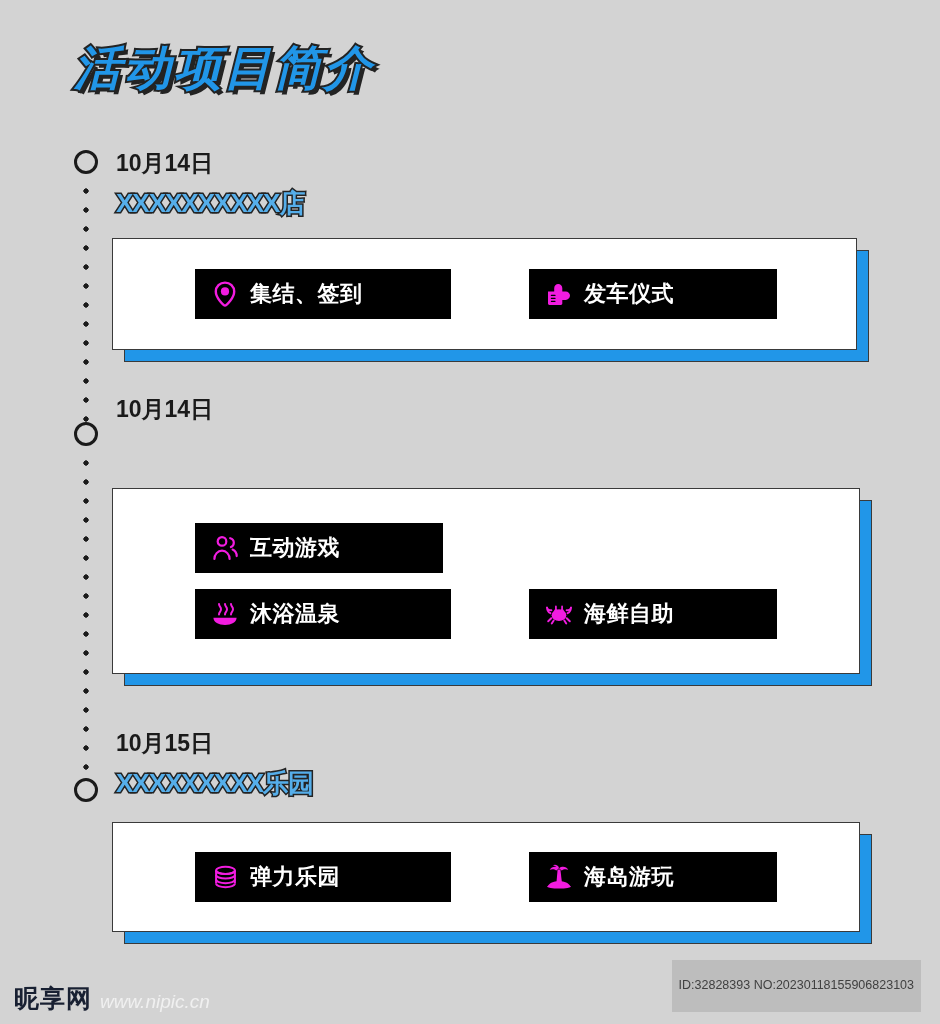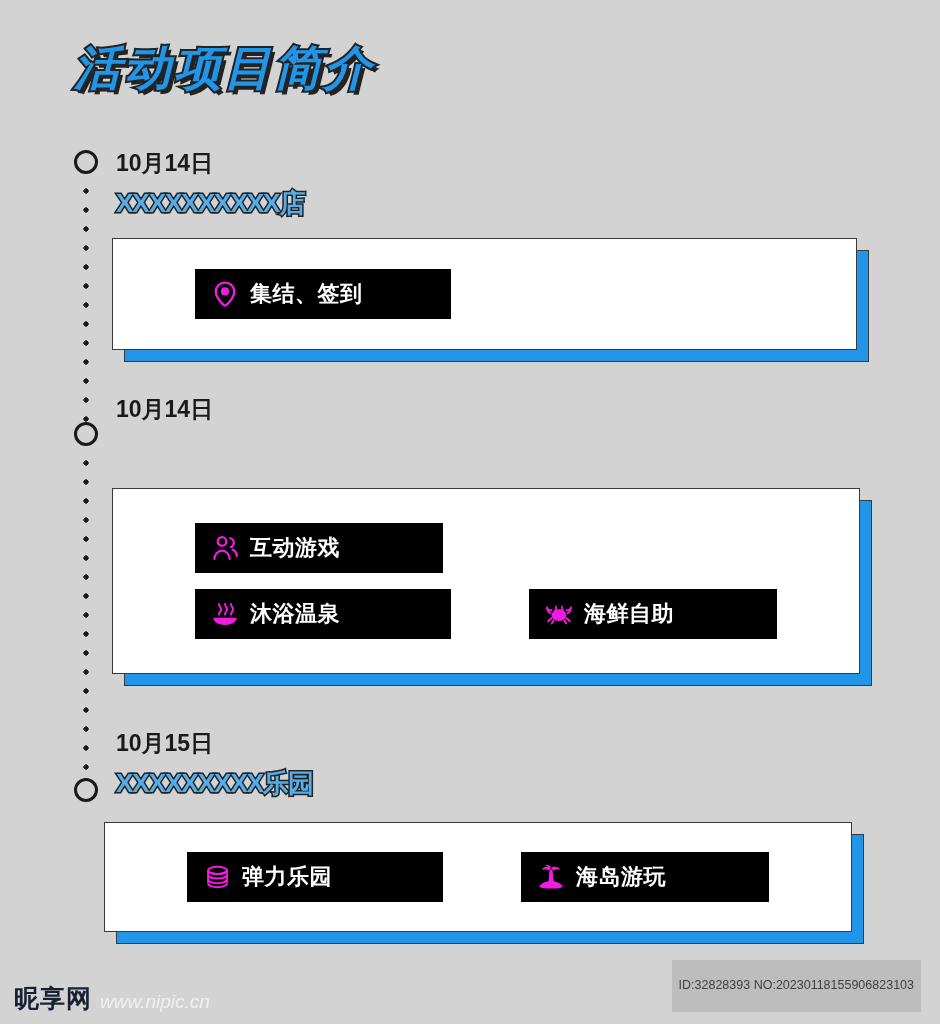--- a/index.html
+++ b/index.html
@@ -218,20 +218,29 @@
         <div class="chip chip-a">
           <span class="chip-icon">
             <svg width="24" height="27" viewBox="0 0 24 27">
               <path d="M12 1.6C6.9 1.6 2.8 5.6 2.8 10.6c0 6.6 7.9 14 9.2 14s9.2-7.4 9.2-14C21.2 5.6 17.1 1.6 12 1.6z" fill="none" stroke="#f21ce0" stroke-width="2.4"></path>
               <circle cx="12" cy="10.4" r="4.1" fill="#f21ce0"></circle>
             </svg>
           </span>
           <span class="chip-label">集结、签到</span>
         </div>
 
+        <div class="chip chip-b">
+          <span class="chip-icon">
+            <svg width="26" height="24" viewBox="0 0 26 24">
+              <path d="M2 9.5h6.2V6.2c0-2.4 1.8-4.3 4-4.3 2.3 0 4.1 1.9 4.1 4.3v3.3h3.4c2.3 0 4.3 1.8 4.3 4.1 0 2.4-2 4.3-4.3 4.3h-3.4v3.6c0 .8-.6 1.4-1.4 1.4H3.4c-.8 0-1.4-.6-1.4-1.4V9.5z" fill="#f21ce0"></path>
+              <path d="M5.4 13.4h3.6M5.4 16.4h3.6M5.4 19.3h3.6" stroke="#000" stroke-width="1.2" stroke-linecap="round"></path>
+            </svg>
+          </span>
+          <span class="chip-label">发车仪式</span>
+        </div>
 
       </div>
     </div>
   </div>
 
   <div class="section" style="top:398px;">
     <div class="sec-date">10月14日</div>
   </div>
 
   <div class="card-wrap" style="left:112px; top:488px; width:748px; height:186px;">
@@ -283,21 +292,21 @@
       </div>
 
     </div>
   </div>
 
   <div class="section" style="top:732px;">
     <div class="sec-date">10月15日</div>
     <div class="sec-place">XXXXXXXXX乐园</div>
   </div>
 
-  <div class="card-wrap" style="left:104px; top:822px; width:748px; height:110px;">
+  <div class="card-wrap" style="left:112px; top:822px; width:748px; height:110px;">
     <div class="card-shadow"></div>
     <div class="card">
       <div class="row">
 
         <div class="chip chip-a">
           <span class="chip-icon">
             <svg width="27" height="26" viewBox="0 0 27 26">
               <ellipse cx="13.5" cy="6.4" rx="9.4" ry="3.6" fill="none" stroke="#f21ce0" stroke-width="2"></ellipse>
               <path d="M4.1 6.4c0 2 4.2 3.6 9.4 3.6s9.4-1.6 9.4-3.6" fill="none" stroke="#f21ce0" stroke-width="2"></path>
               <path d="M4.1 11c0 2 4.2 3.6 9.4 3.6s9.4-1.6 9.4-3.6" fill="none" stroke="#f21ce0" stroke-width="2"></path>

